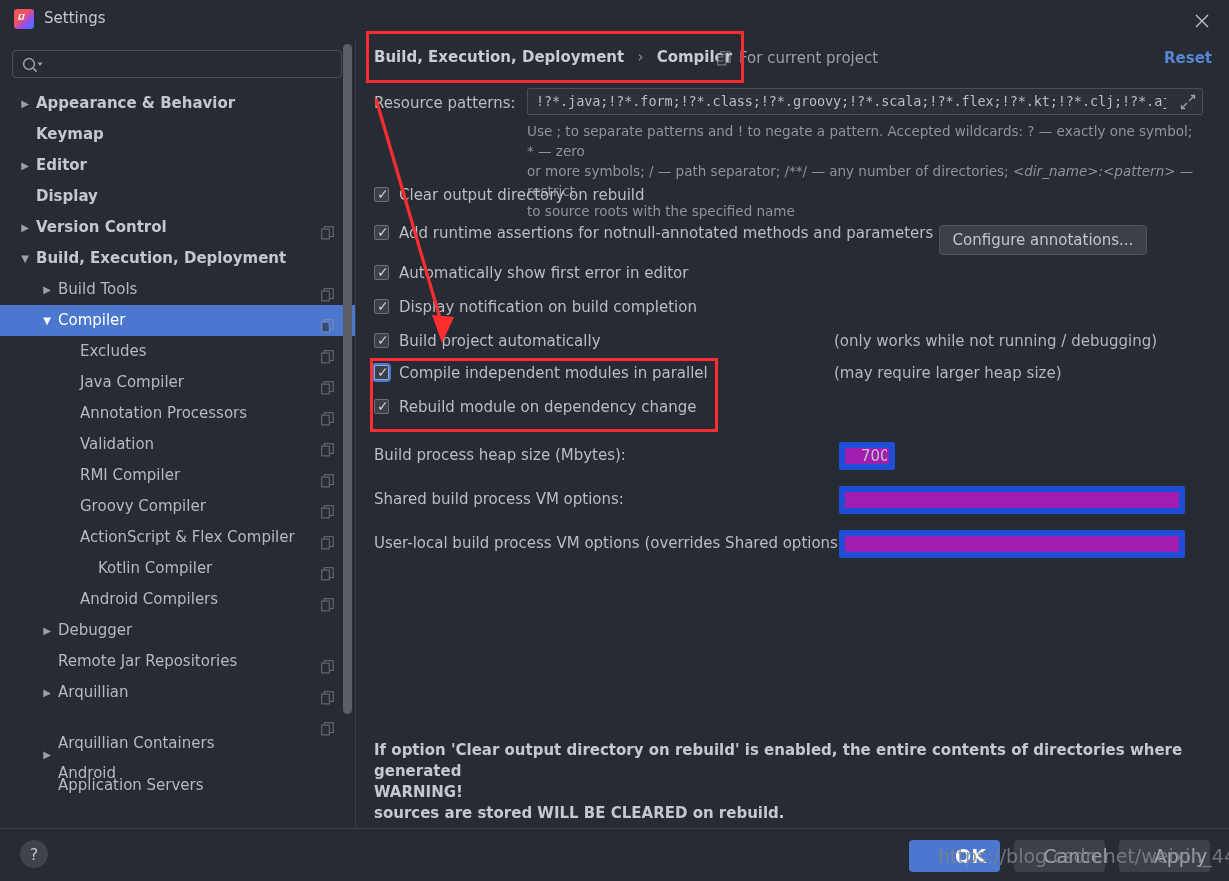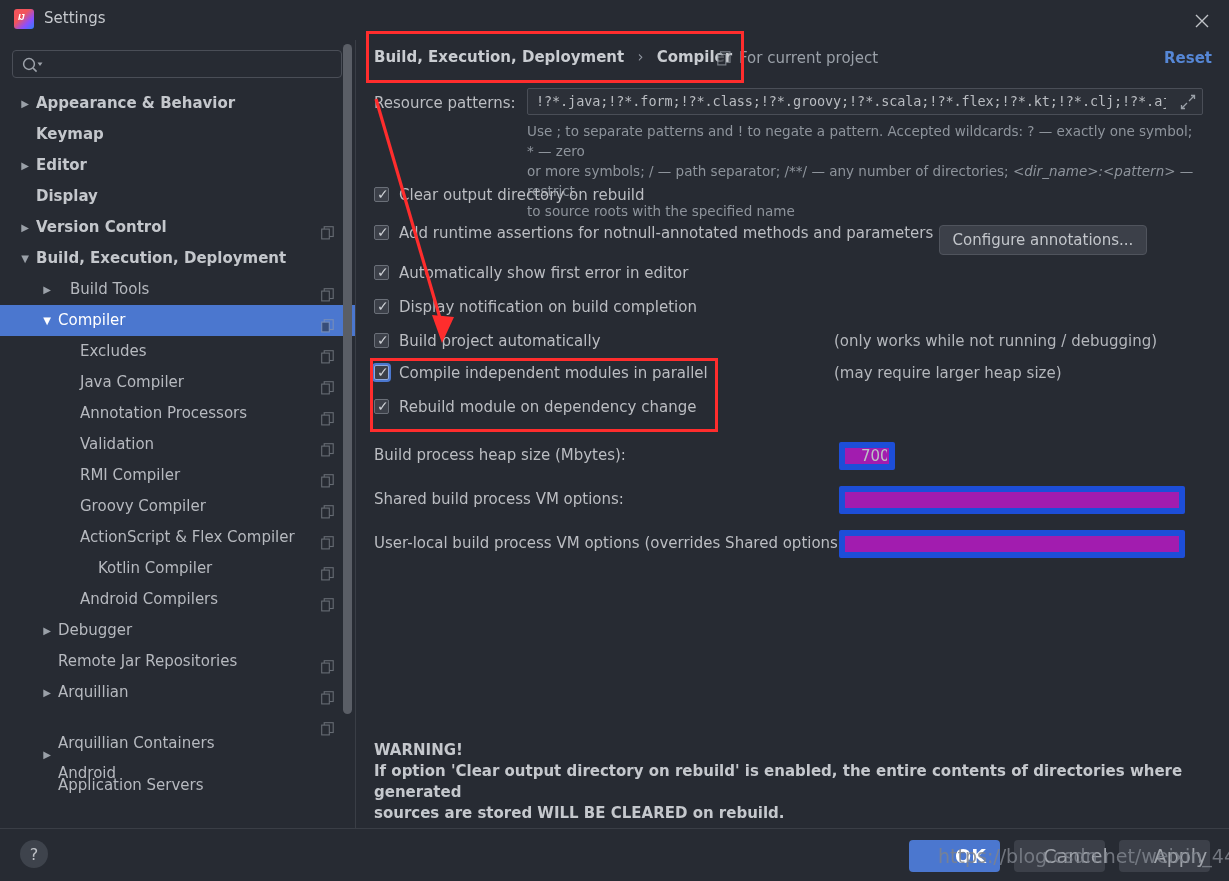--- a/index.html
+++ b/index.html
@@ -270,21 +270,21 @@
               <rect x="3.2" y="0.7" width="9" height="9.8" fill="none" stroke="#9AA0A8" stroke-width="1.1"></rect>
               <rect x="0.7" y="3.1" width="7.6" height="9.8" fill="#272B33" stroke="#9AA0A8" stroke-width="1.1"></rect>
             </svg></span>
         </div>
         <div class="tree-row bold">
           <span class="tw" style="left: 18px;">▼</span>
           <span class="lbl" style="left: 36px;">Build, Execution, Deployment</span>
         </div>
         <div class="tree-row">
           <span class="tw" style="left: 40px;">▶</span>
-          <span class="lbl" style="left: 70px;">Build Tools</span>
+          <span class="lbl" style="left: 58px;">Build Tools</span>
           <span class="copyicon"><svg width="13" height="14" viewBox="0 0 13 14">
               <rect x="3.2" y="0.7" width="9" height="9.8" fill="none" stroke="#9AA0A8" stroke-width="1.1"></rect>
               <rect x="0.7" y="3.1" width="7.6" height="9.8" fill="#272B33" stroke="#9AA0A8" stroke-width="1.1"></rect>
             </svg></span>
         </div>
         <div class="tree-row selected">
           <span class="tw" style="left: 40px;">▼</span>
           <span class="lbl" style="left: 58px;">Compiler</span>
           <span class="copyicon"><svg width="13" height="14" viewBox="0 0 13 14">
               <rect x="3.2" y="0.7" width="9" height="9.8" fill="none" stroke="#9AA0A8" stroke-width="1.1"></rect>
@@ -482,22 +482,22 @@
     <div id="fields-area">
         <div class="lbl-static" style="left: 18px; top: 406px;">Build process heap size (Mbytes):</div>
         <input class="txtfield" value="700" style="left: 483px; top: 402px; width: 56px; height: 28px;">
         <div class="lbl-static" style="left: 18px; top: 450px;">Shared build process VM options:</div>
         <input class="txtfield" style="left: 483px; top: 446px; width: 346px; height: 28px;">
         <div class="lbl-static" style="left: 18px; top: 494px;">User-local build process VM options (overrides Shared options):</div>
         <input class="txtfield" style="left: 483px; top: 490px; width: 346px; height: 28px;">
       </div>
 
     <div id="warning-block">
+      <div>If option 'Clear output directory on rebuild' is enabled, the entire contents of directories where generated</div>
       <div>WARNING!</div>
-      <div>If option 'Clear output directory on rebuild' is enabled, the entire contents of directories where generated</div>
       <div>sources are stored WILL BE CLEARED on rebuild.</div>
     </div>
   </div>
 
   <div id="bottombar">
     <div id="help-button">?</div>
     <div class="dlg-btn" id="btn-ok">OK</div>
     <div class="dlg-btn" id="btn-cancel">Cancel</div>
     <div class="dlg-btn" id="btn-apply">Apply</div>
   </div>

